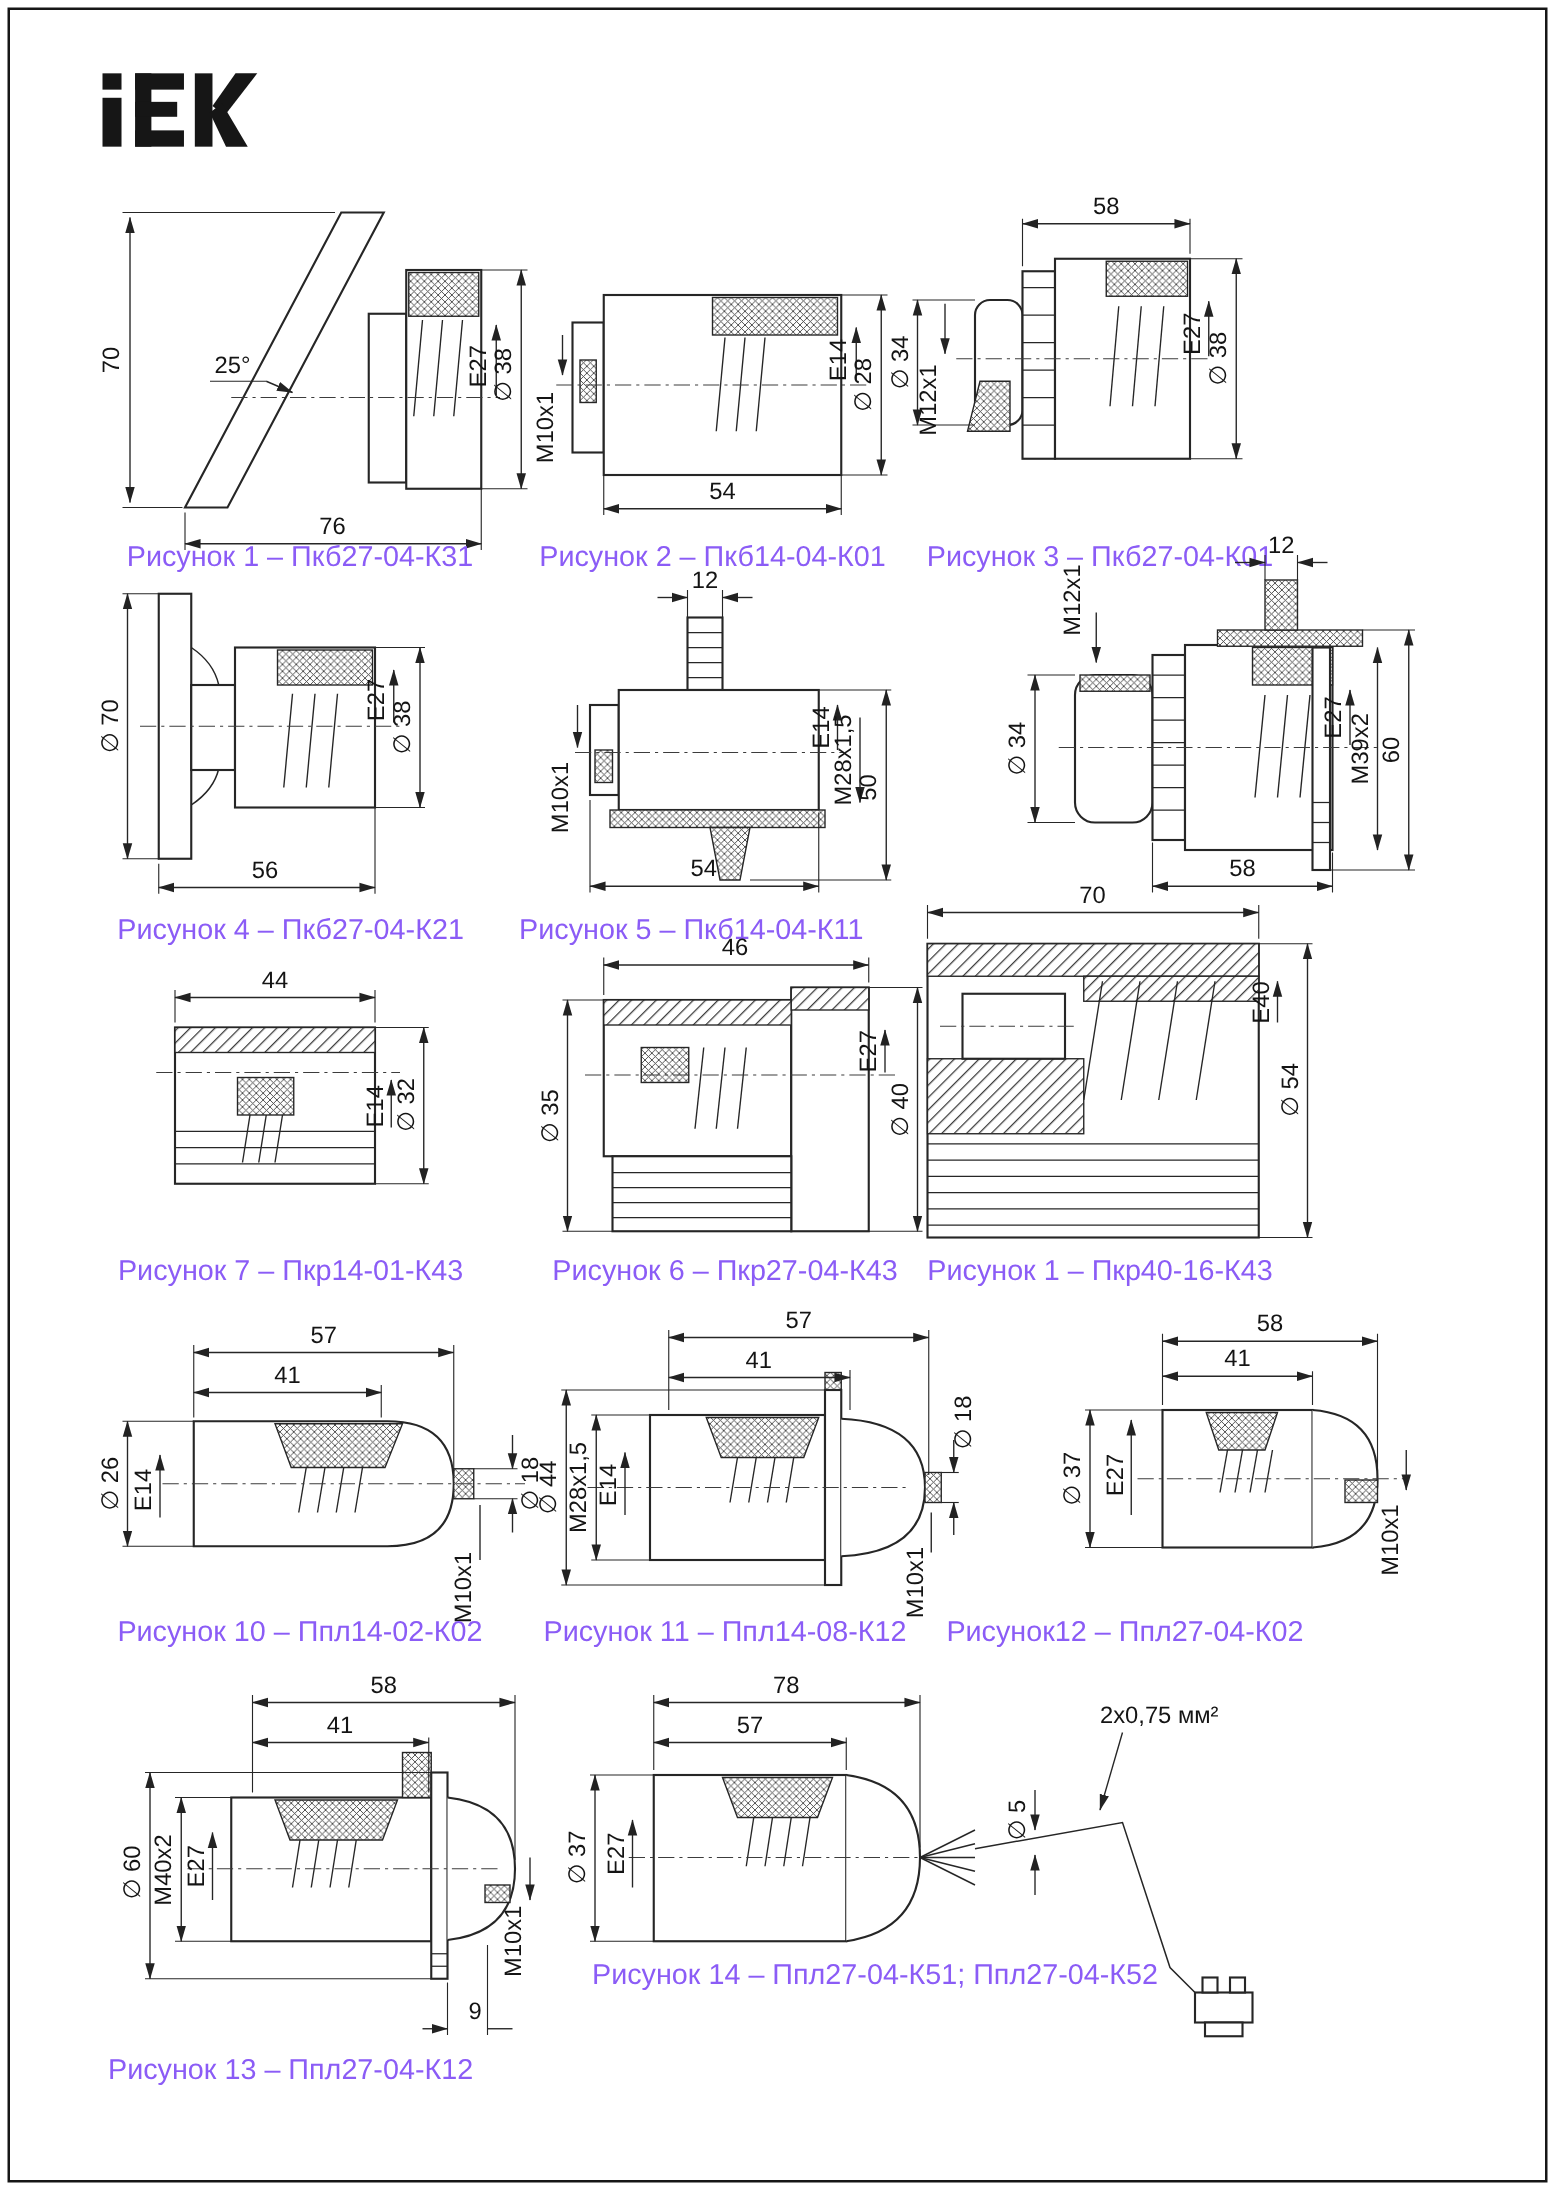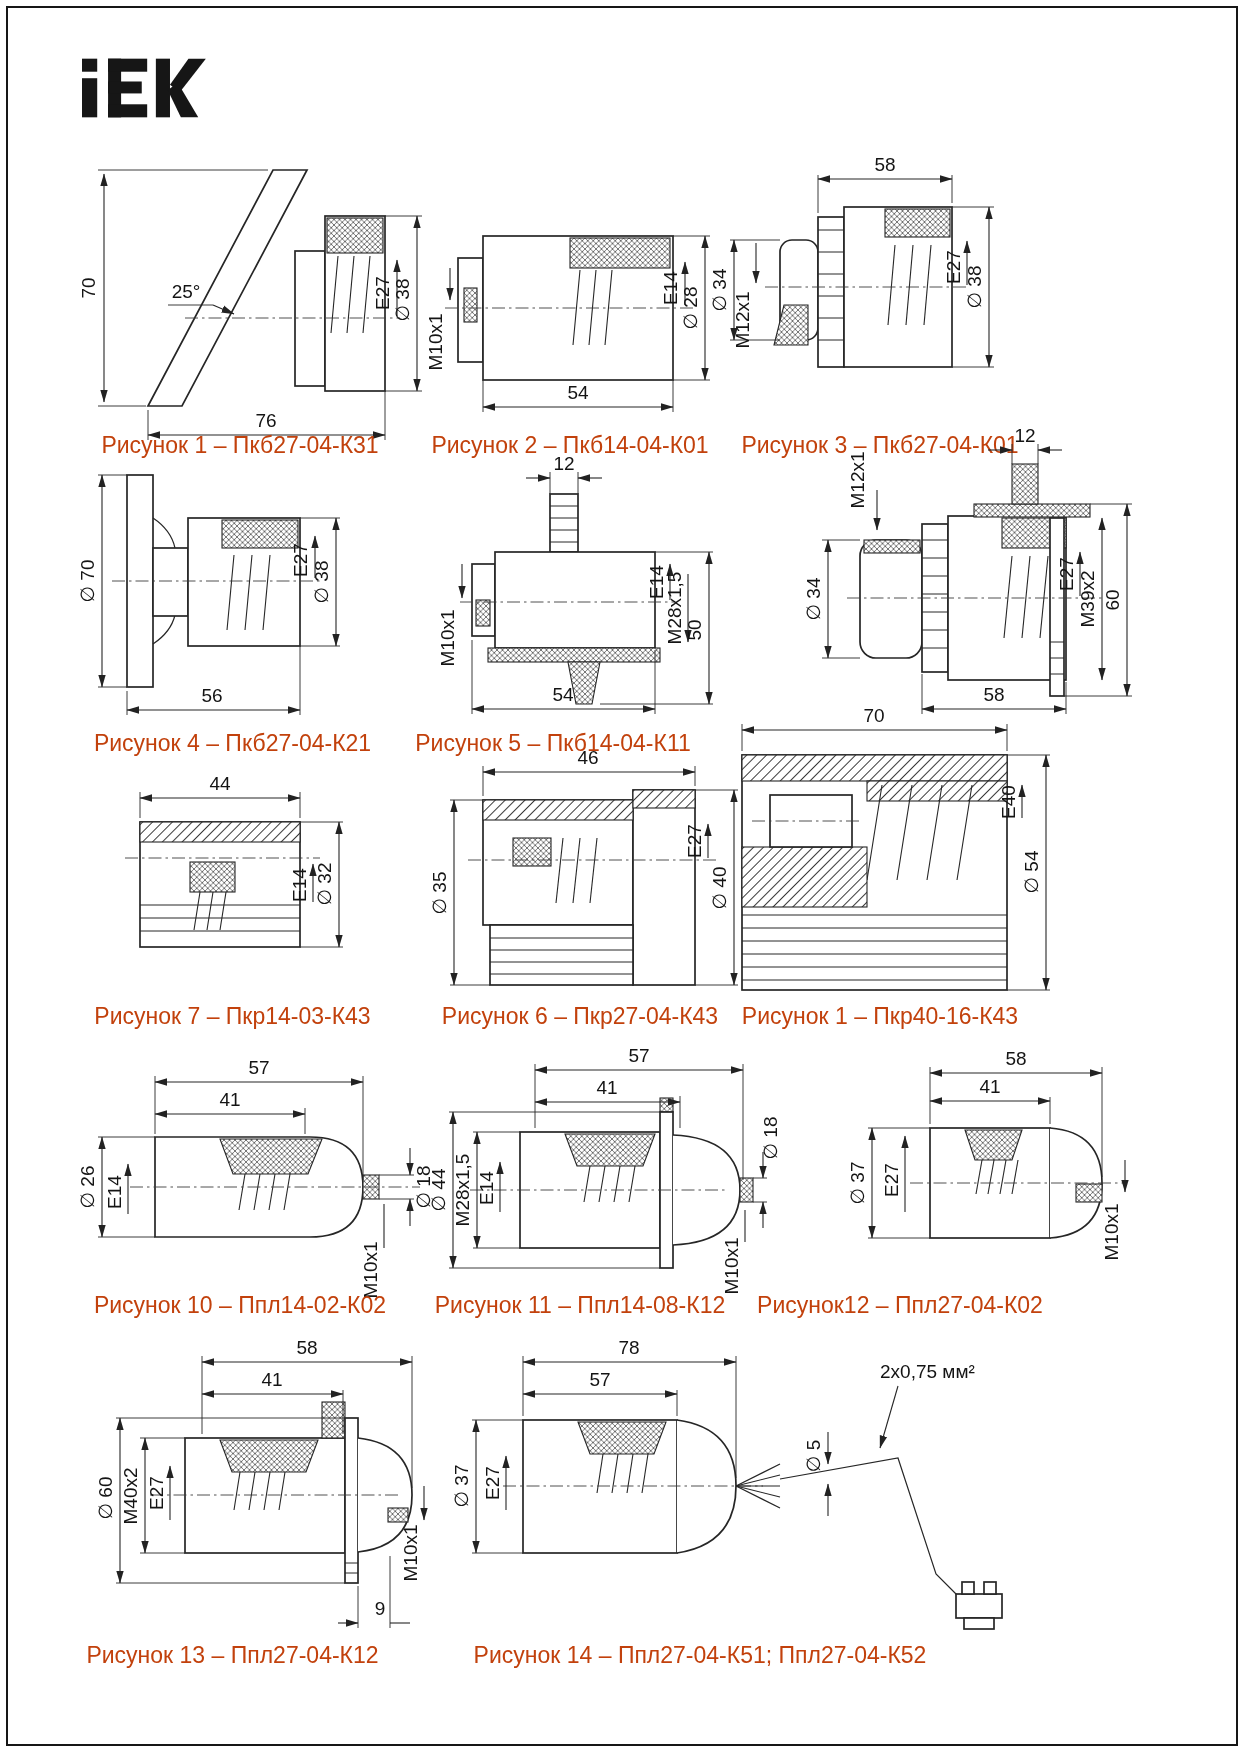--- a/index.html
+++ b/index.html
@@ -1,21 +1,21 @@
 <!DOCTYPE html>
 <html><head>
 <meta charset="utf-8">
 <style>
   *{margin:0;padding:0;box-sizing:border-box}
   html,body{background:#d9d9d9}
   body{font-family:"Liberation Sans",sans-serif}
   #page{position:relative;width:1244px;height:1752px;background:#ffffff;margin:0 auto;overflow:hidden}
   #frame{position:absolute;inset:6px;border:2px solid #161616;pointer-events:none}
   svg.draw{position:absolute;overflow:visible}
-  .caption{position:absolute;font-size:23px;color:#c2410c;text-align:center;white-space:nowrap}
+  .caption{position:absolute;font-size:23px;color:#8b5cf6;text-align:center;white-space:nowrap}
   .ol{fill:#ffffff;stroke:#262626;stroke-width:1.7;stroke-linejoin:miter}
   .olt{fill:none;stroke:#262626;stroke-width:1.2}
   .h1{fill:url(#h1);stroke:#262626;stroke-width:1.1}
   .h2{fill:url(#h2);stroke:#262626;stroke-width:1.1}
   .dim{stroke:#262626;stroke-width:1.1;fill:none}
   .ext{stroke:#262626;stroke-width:0.9}
   .cl{stroke:#3c3c3c;stroke-width:0.9;stroke-dasharray:13 4 2.5 4;fill:none}
   .thr{stroke:#262626;stroke-width:1.1}
   .rib{stroke:#262626;stroke-width:1}
   text.dt{font-family:"Liberation Sans",sans-serif;font-size:19px;fill:#141414}
@@ -297,21 +297,21 @@
     <line class="dim" x1="45" y1="28" x2="205" y2="28" marker-start="url(#arr)" marker-end="url(#arr)"></line>
     <text class="dt" text-anchor="middle" x="125" y="20">44</text>
     <line class="dim" x1="218" y1="132" x2="218" y2="94" marker-end="url(#arr)"></line>
     <text class="dt" text-anchor="middle" transform="rotate(-90 211 115)" x="211" y="115">E14</text>
     <line class="ext" x1="205" y1="52" x2="248" y2="52"></line>
     <line class="ext" x1="205" y1="177" x2="248" y2="177"></line>
     <line class="dim" x1="244" y1="52" x2="244" y2="177" marker-start="url(#arr)" marker-end="url(#arr)"></line>
     <text class="dt" text-anchor="middle" transform="rotate(-90 236 114)" x="236" y="114">∅ 32</text>
   </g>
 </svg>
-<div class="caption" style="left:60px;top:1003px;width:345px">Рисунок 7 – Пкр14-03-К43</div>
+<div class="caption" style="left:60px;top:1003px;width:345px">Рисунок 7 – Пкр14-01-К43</div>
 
 <svg class="draw" style="left:428px;top:738px" width="335" height="262" viewBox="0 0 335 262">
   <g>
     <rect class="ol" x="55" y="62" width="150" height="125"></rect>
     <rect class="ol" x="205" y="52" width="62" height="195"></rect>
     <rect class="h1" x="55" y="62" width="150" height="20"></rect>
     <rect class="h1" x="205" y="52" width="62" height="18"></rect>
     <rect class="h2" x="85" y="100" width="38" height="28"></rect>
     <line class="thr" x1="135" y1="100" x2="128" y2="165"></line>
     <line class="thr" x1="152" y1="100" x2="145" y2="165"></line>
@@ -569,15 +569,15 @@
     <text class="dt" text-anchor="middle" transform="rotate(-90 40 148)" x="40" y="148">∅ 37</text>
     <line class="dim" x1="78" y1="172" x2="78" y2="118" marker-end="url(#arr)"></line>
     <text class="dt" text-anchor="middle" transform="rotate(-90 71 145)" x="71" y="145">E27</text>
     <line class="dim" x1="400" y1="94" x2="400" y2="126" marker-end="url(#arr)"></line>
     <line class="dim" x1="400" y1="178" x2="400" y2="146" marker-end="url(#arr)"></line>
     <text class="dt" text-anchor="middle" transform="rotate(-90 392 118)" x="392" y="118">∅ 5</text>
     <text class="dt" x="452" y="40">2x0,75 мм²</text>
     <line class="dim" x1="470" y1="48" x2="452" y2="110" marker-end="url(#arr)"></line>
   </g>
 </svg>
-<div class="caption" style="left:420px;top:1642px;width:560px">Рисунок 14 – Ппл27-04-К51; Ппл27-04-К52</div>
+<div class="caption" style="left:420px;top:1566px;width:560px">Рисунок 14 – Ппл27-04-К51; Ппл27-04-К52</div>
 
 </div>
 
 </body></html>

